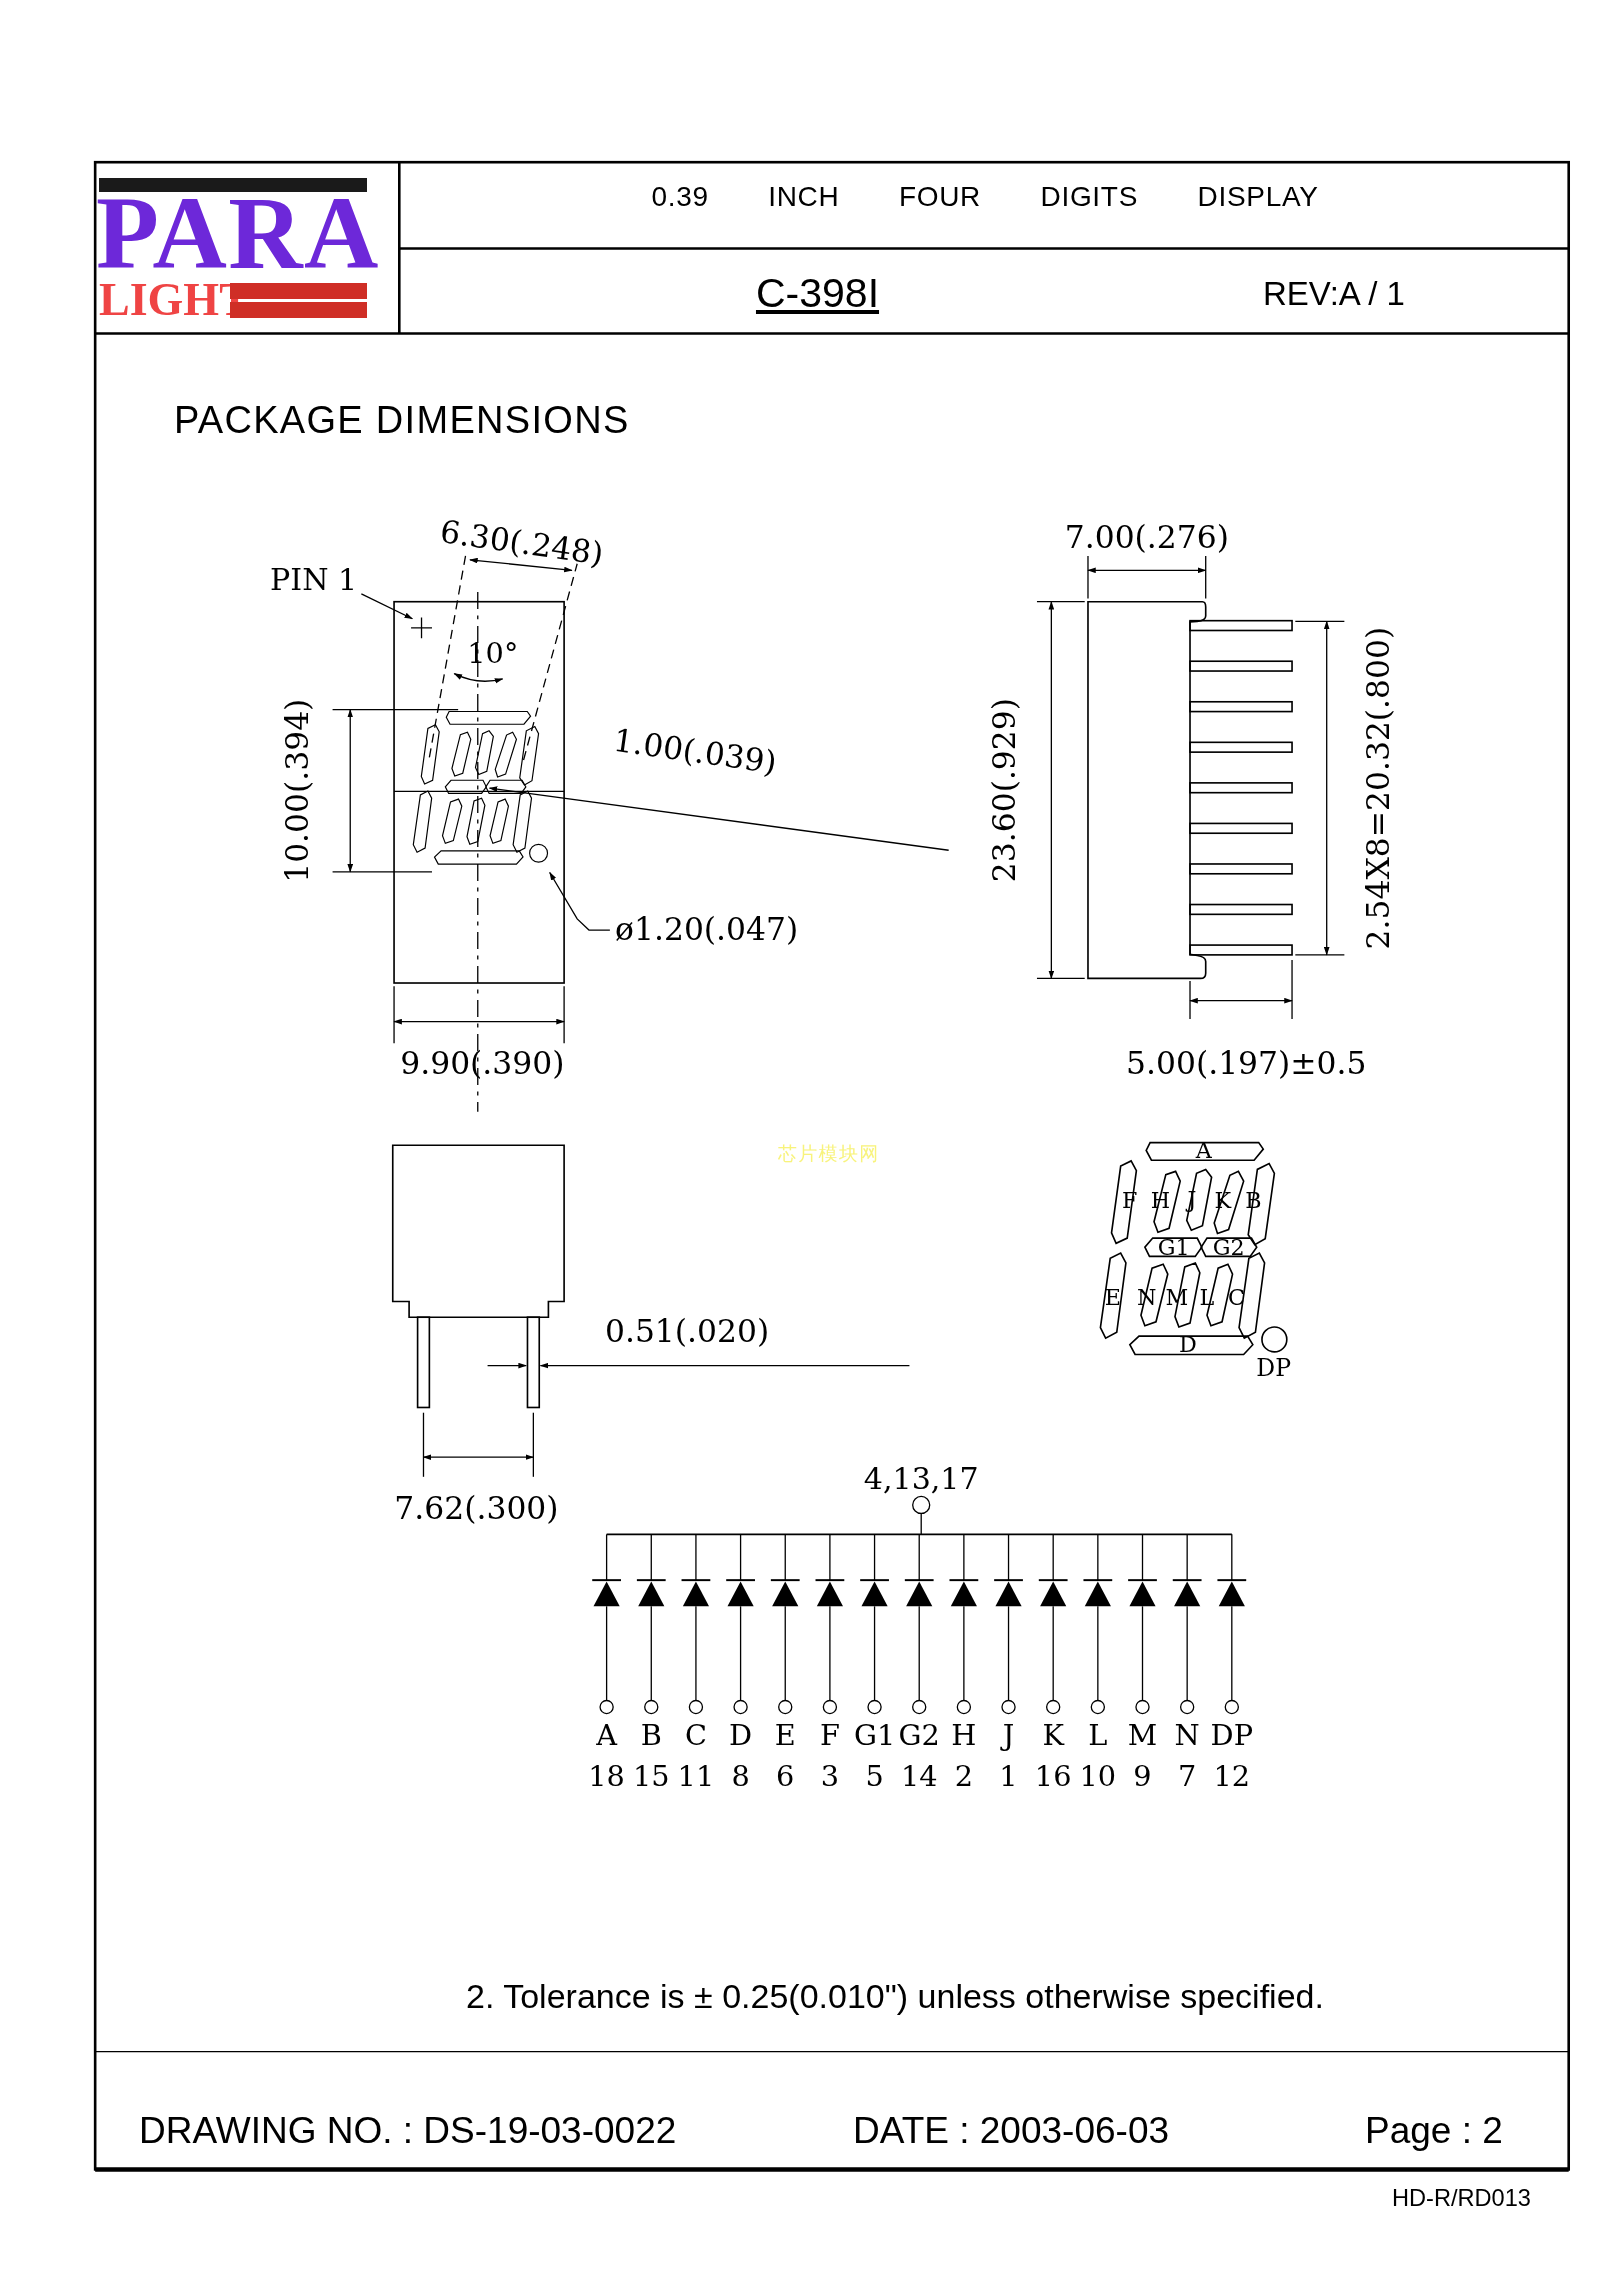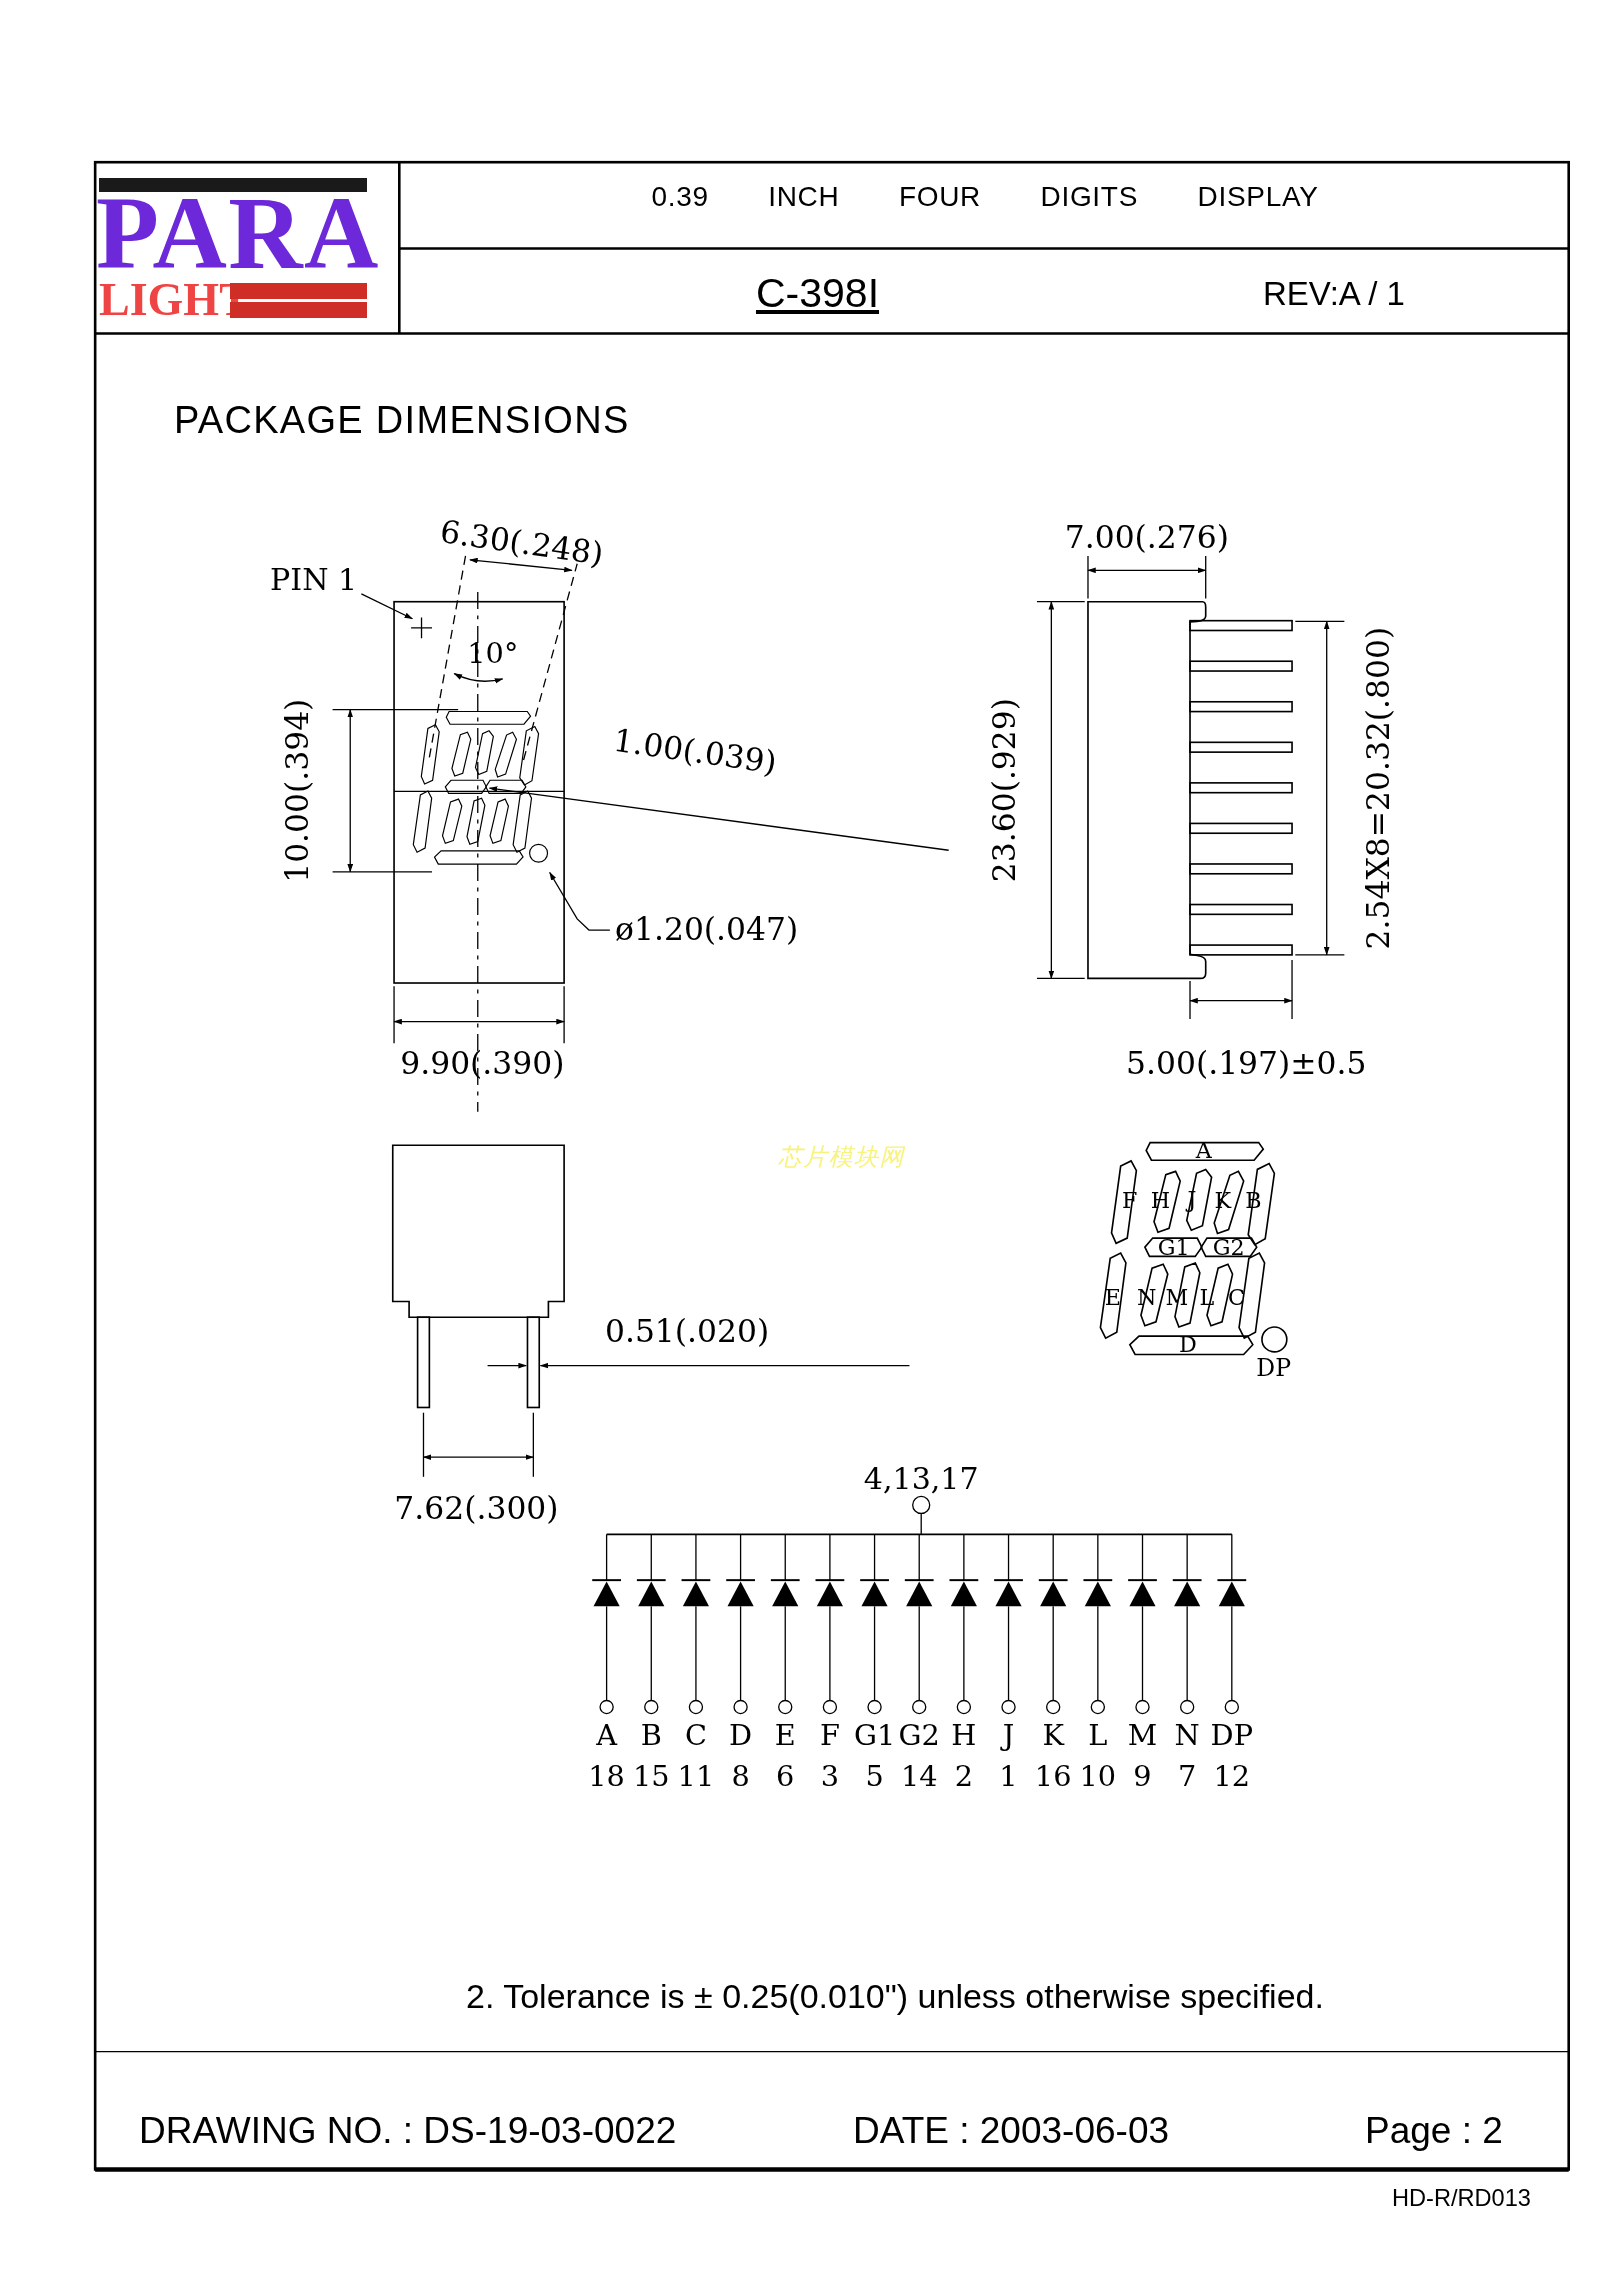--- a/index.html
+++ b/index.html
@@ -12,21 +12,21 @@
   .rev{left:1263px;top:275px;width:216px;font-size:33px;}
   
   .logo-black-bar{left:99px;top:178px;width:268px;height:14.4px;background:#1a1a1a;}
   .logo-para{left:96px;top:184px;width:275px;font-family:"Liberation Serif",serif;font-weight:bold;
              font-size:103px;line-height:98px;letter-spacing:1.3px;color:#6d28d9;}
   .logo-light{left:99px;top:277px;font-family:"Liberation Serif",serif;font-weight:bold;
               font-size:46px;line-height:46px;letter-spacing:0px;color:#ef4444;}
   .logo-redbar{left:230px;width:137px;height:15.7px;background:#cf2e26;}
   .rb1{top:283px;} .rb2{top:302px;}
   .section-title{left:174px;top:399px;font-size:38px;letter-spacing:1.3px;}
-  .watermark{left:778px;top:1141px;font-size:24px;color:#f8f37c;letter-spacing:1.3px;font-style:italic;}
+  .watermark{left:778px;top:1141px;font-size:19px;color:#f8f37c;letter-spacing:1.3px;}
   .notes1{left:319px;top:1911px;font-size:34px;}
   .notes2{left:466px;top:1977px;font-size:34px;}
   .f-draw{left:139px;top:2110px;font-size:37px;}
   .f-date{left:853px;top:2110px;font-size:37px;}
   .f-page{left:1365px;top:2110px;font-size:37px;}
   .doc-code{left:1335px;top:2185px;width:196px;text-align:right;font-size:23.6px;}
   
   text{font-family:"DejaVu Serif","Liberation Serif",serif;fill:#000;}
   .d48{font-size:48px;} .d46{font-size:46px;} .d44{font-size:44px;}
   .seg-lbl{font-size:34px;} .d36{font-size:36px;}

